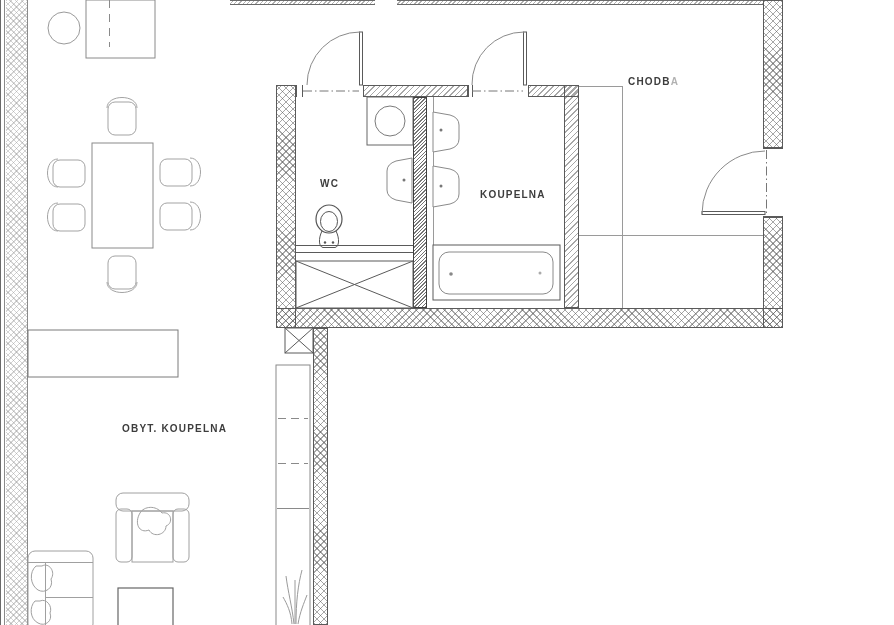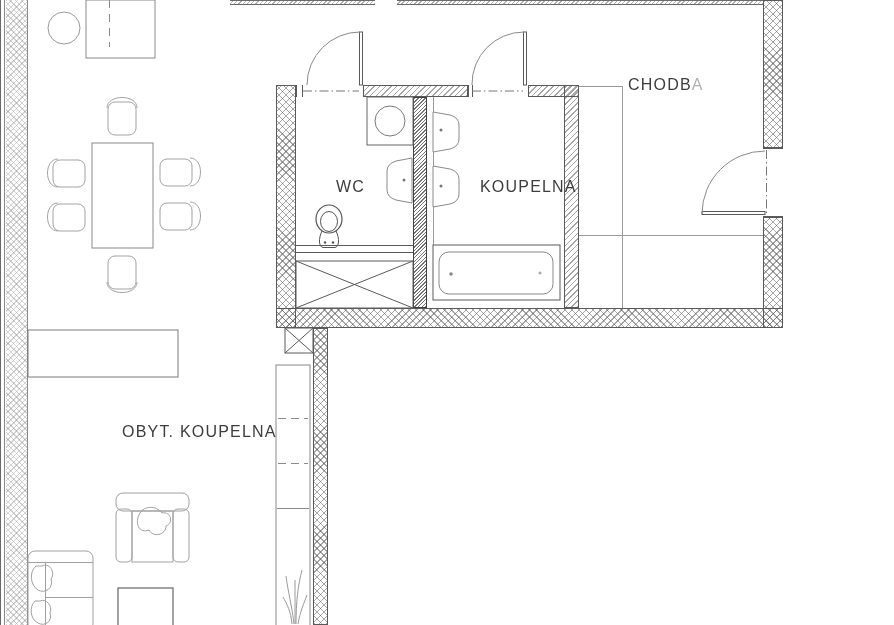--- a/index.html
+++ b/index.html
@@ -15,21 +15,21 @@
   .dh{background:repeating-linear-gradient(-45deg, rgba(95,95,95,.55) 0 1px, transparent 1px 4px);
       border:1px solid #5a5a5a;}
   .ph{background:repeating-linear-gradient(-45deg, rgba(45,45,45,.65) 0 1px, transparent 1px 2.5px);
       border:1px solid #3f3f3f;}
   .th{background:repeating-linear-gradient(-45deg, rgba(100,100,100,.5) 0 1px, transparent 1px 3px);
       border-top:1px solid #6a6a6a;border-bottom:1px solid #6a6a6a;}
   .insul{background:
         repeating-linear-gradient(45deg, rgba(140,140,140,.38) 0 1px, transparent 1px 4px),
         repeating-linear-gradient(-45deg, rgba(140,140,140,.38) 0 1px, transparent 1px 4px);
       border-right:1px solid #8a8a8a;}
-  .lbl{position:absolute;font-size:16px;font-weight:400;letter-spacing:1.2px;
+  .lbl{position:absolute;font-size:10px;font-weight:700;letter-spacing:1.2px;
        color:#3d3d3d;white-space:nowrap;}
   .lbl .faded{color:#b2b2b2;}
   svg{position:absolute;left:0;top:0;}
 </style>
 </head>
 <body>
 
 <div id="plan">
 
   <div class="abs" style="left:0;top:0;width:28px;height:625px;">
@@ -186,24 +186,24 @@
     </g>
     <g fill="none" stroke="#9a9a9a" stroke-width="1">
       <path d="M294,624 C292,606 288,592 286,576"></path>
       <path d="M296,624 C296,602 298,585 302,570"></path>
       <path d="M292,624 C291,612 287,604 283,597"></path>
       <path d="M298,624 C300,612 304,603 307,595"></path>
       <path d="M295,624 L295,580"></path>
     </g>
   </svg>
 
-  <div class="lbl" style="left:336px;top:178px;">
+  <div class="lbl" style="left:320px;top:178px;">
     <span>WC</span>
   </div>
-  <div class="lbl" style="left:480px;top:178px;text-align:center;">
+  <div class="lbl" style="left:480px;top:189px;text-align:center;">
     <span>KOUPELNA</span>
   </div>
   <div class="lbl" style="left:628px;top:76px;">
     <span>CHODB</span><span class="faded">A</span>
   </div>
   <div class="lbl" style="left:122px;top:423px;">
     <span>OBYT. KOUPELNA</span>
   </div>
 
 </div>

